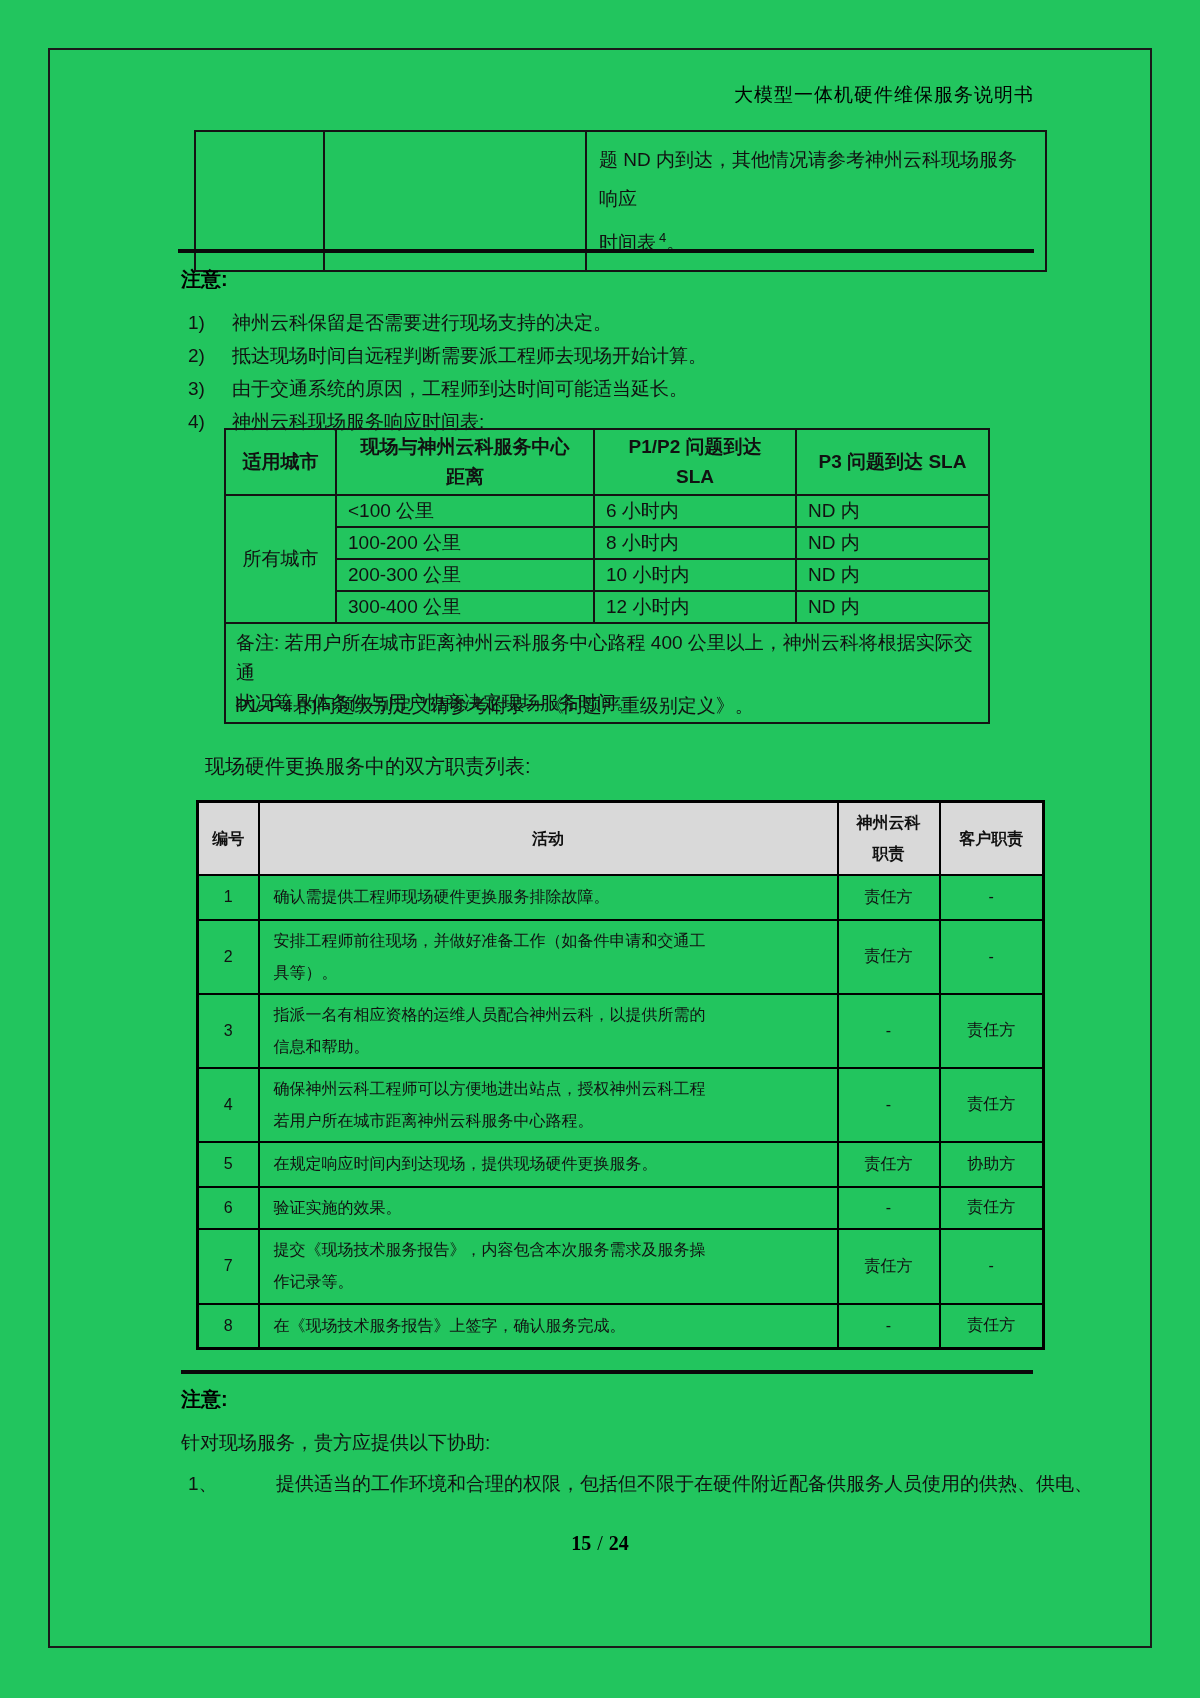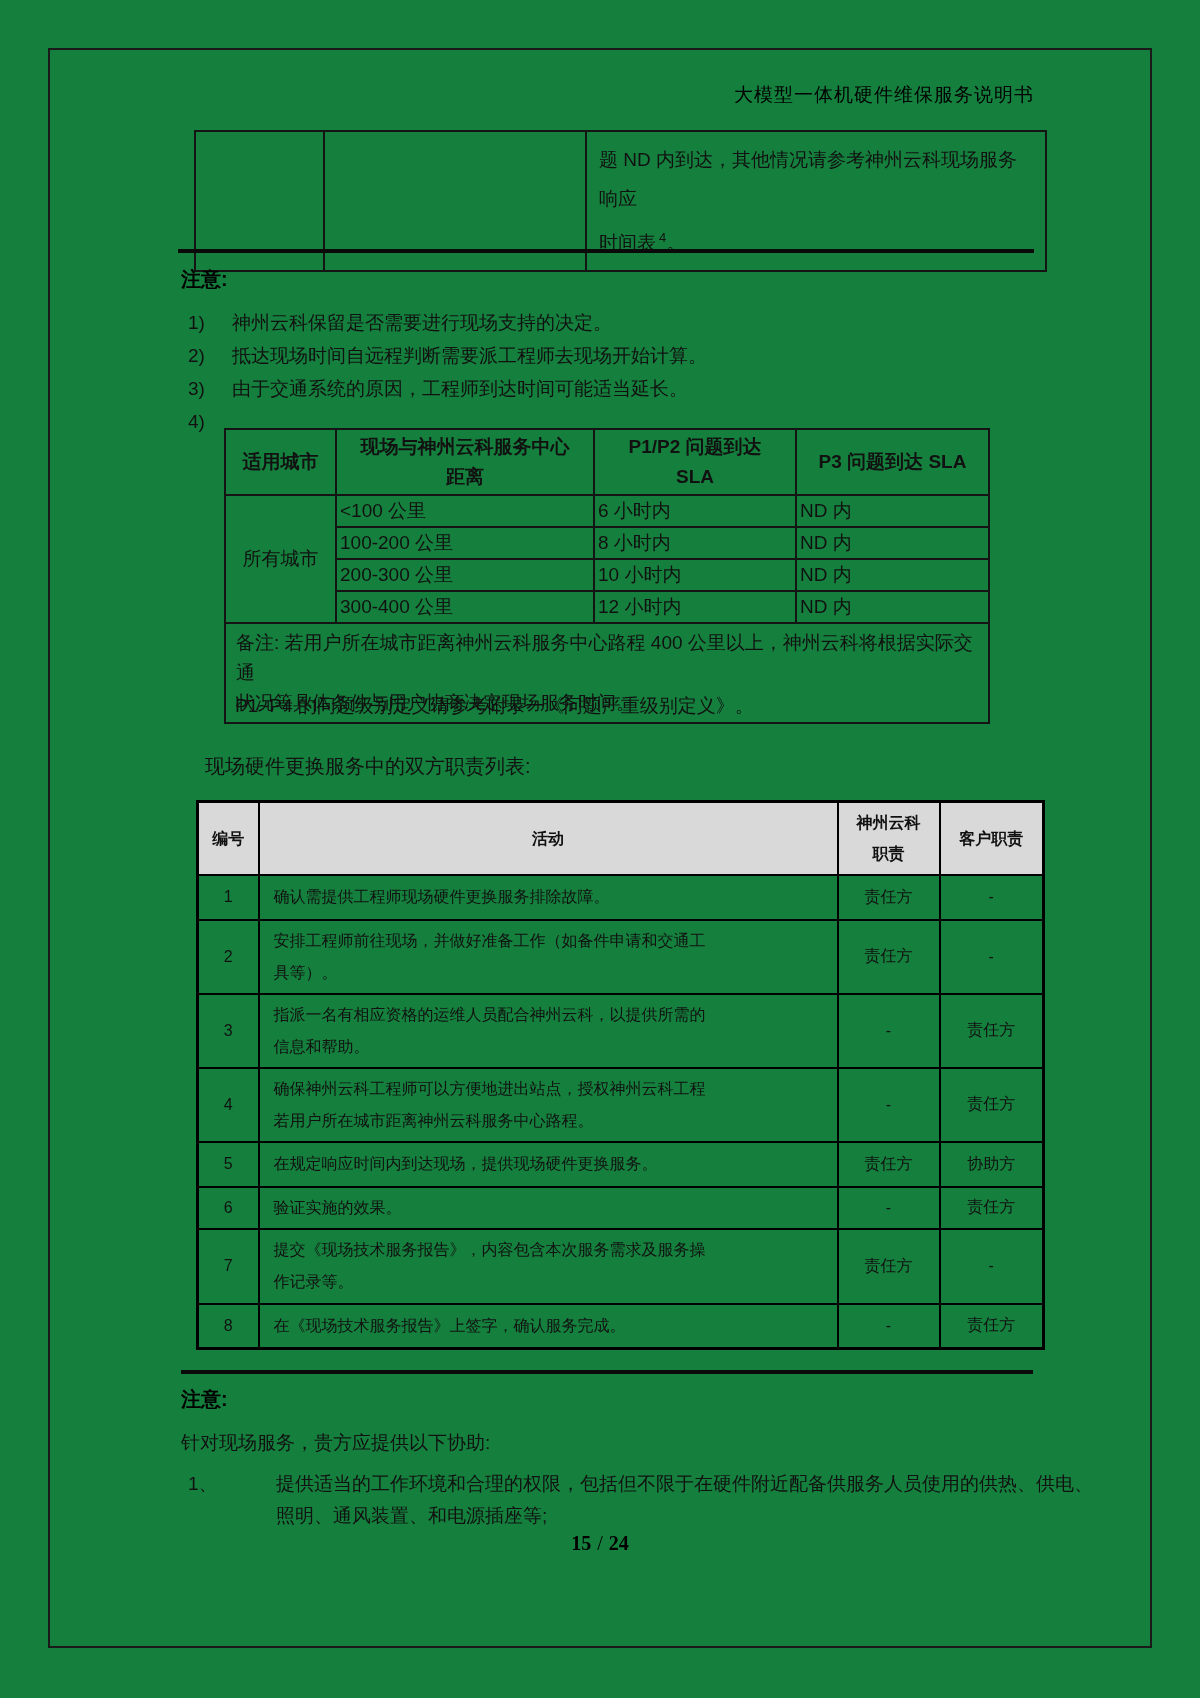--- a/index.html
+++ b/index.html
@@ -1,18 +1,18 @@
 <!DOCTYPE html>
 <html><head>
 <meta charset="utf-8">
 <style>
   * { margin:0; padding:0; box-sizing:border-box; }
   html,body { background:#ffffff; }
   .page {
-    position:relative; width:1200px; height:1698px; background:#15803d;
+    position:relative; width:1200px; height:1698px; background:#22c55e;
     font-family:"Liberation Sans", sans-serif; color:#111; overflow:hidden;
   }
   .page-frame {
     position:absolute; left:48px; top:48px; width:1104px; height:1600px;
     border:2px solid #1a1a1a;
   }
   .header-title {
     position:absolute; top:82px; right:166px;
     font-family:"Liberation Serif", serif;
     font-size:19px; letter-spacing:1px; color:#000;
@@ -31,21 +31,21 @@
   .note-label { position:absolute; font-size:20px; font-weight:bold; color:#000; }
   .notes-list { position:absolute; left:188px; top:306px; font-size:19px; }
   .notes-list .n-item { display:flex; height:33px; line-height:33px; }
   .notes-list .n-num { width:44px; }
 
   
   .sla-table { position:absolute; left:224px; top:428px; width:764px; font-size:19px; }
   .sla-table th, .sla-table td { border:2px solid #141414; vertical-align:middle; }
   .sla-table th { font-weight:bold; text-align:center; line-height:30px; padding:2px 4px; }
   .sla-table .hdr-row th { height:63px; }
-  .sla-table .data-row td { height:32px; padding-left:3px; text-align:left; }
+  .sla-table .data-row td { height:32px; padding-left:11px; text-align:left; }
   .sla-table td.city-cell { text-align:center; padding-left:0; }
   .sla-table .remark-cell { padding:4px 10px; line-height:30px; height:65px; text-align:left; }
 
   .p1p4-note { position:absolute; left:235px; top:693px; font-size:19px; }
   .section-heading { position:absolute; left:181px; top:753px; font-size:20px;margin-left:24px; }
 
   
   .resp-table { position:absolute; left:196px; top:800px; width:846px; font-size:16px; border:3px solid #000; }
   .resp-table th, .resp-table td { border:2px solid #000; vertical-align:middle; }
   .resp-table th { background:#d9d9d9; font-weight:bold; text-align:center; line-height:31px; height:73px; padding:2px; }
@@ -100,20 +100,21 @@
     <div class="n-item">
       <span class="n-num">2)</span>
       <span>抵达现场时间自远程判断需要派工程师去现场开始计算。</span>
     </div>
     <div class="n-item">
       <span class="n-num">3)</span>
       <span>由于交通系统的原因，工程师到达时间可能适当延长。</span>
     </div>
     <div class="n-item">
       <span class="n-num">4)</span>
+      <span>神州云科现场服务响应时间表:</span>
     </div>
   </div>
 
   <table class="sla-table">
     <colgroup>
         <col style="width:111px">
         <col style="width:258px">
         <col style="width:202px">
         <col style="width:193px">
       </colgroup>
@@ -253,20 +254,19 @@
     </table>
 
   <div class="hrule rule-bottom"></div>
 
   <div class="note-label" style="left:181px; top:1386px;">注意:</div>
   <div class="bottom-intro">针对现场服务，贵方应提供以下协助:</div>
   <div class="bottom-item">
     <span class="b-num">1、</span>
     <span class="b-lines">
       <span class="line">提供适当的工作环境和合理的权限，包括但不限于在硬件附近配备供服务人员使用的供热、供电、</span>
-      <span class="line">照明、通风装置、和电源插座等;</span>
     </span>
   </div>
 
   <div class="footer">
     <span>15</span><span class="sep">/</span><span>24</span>
   </div>
 </div>
 
 </body></html>

